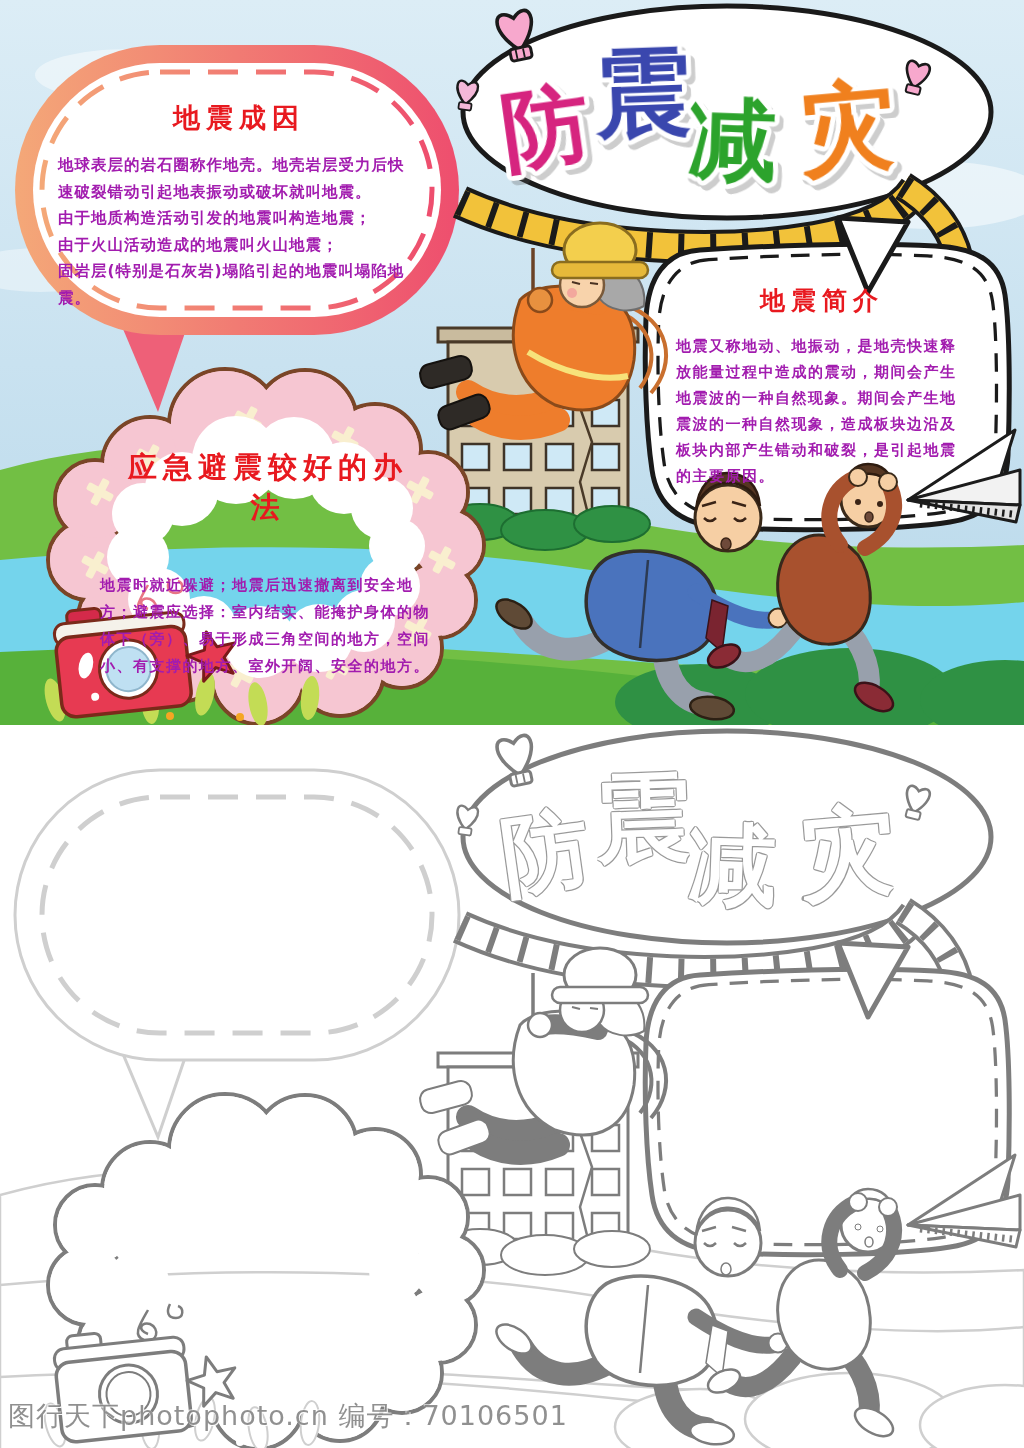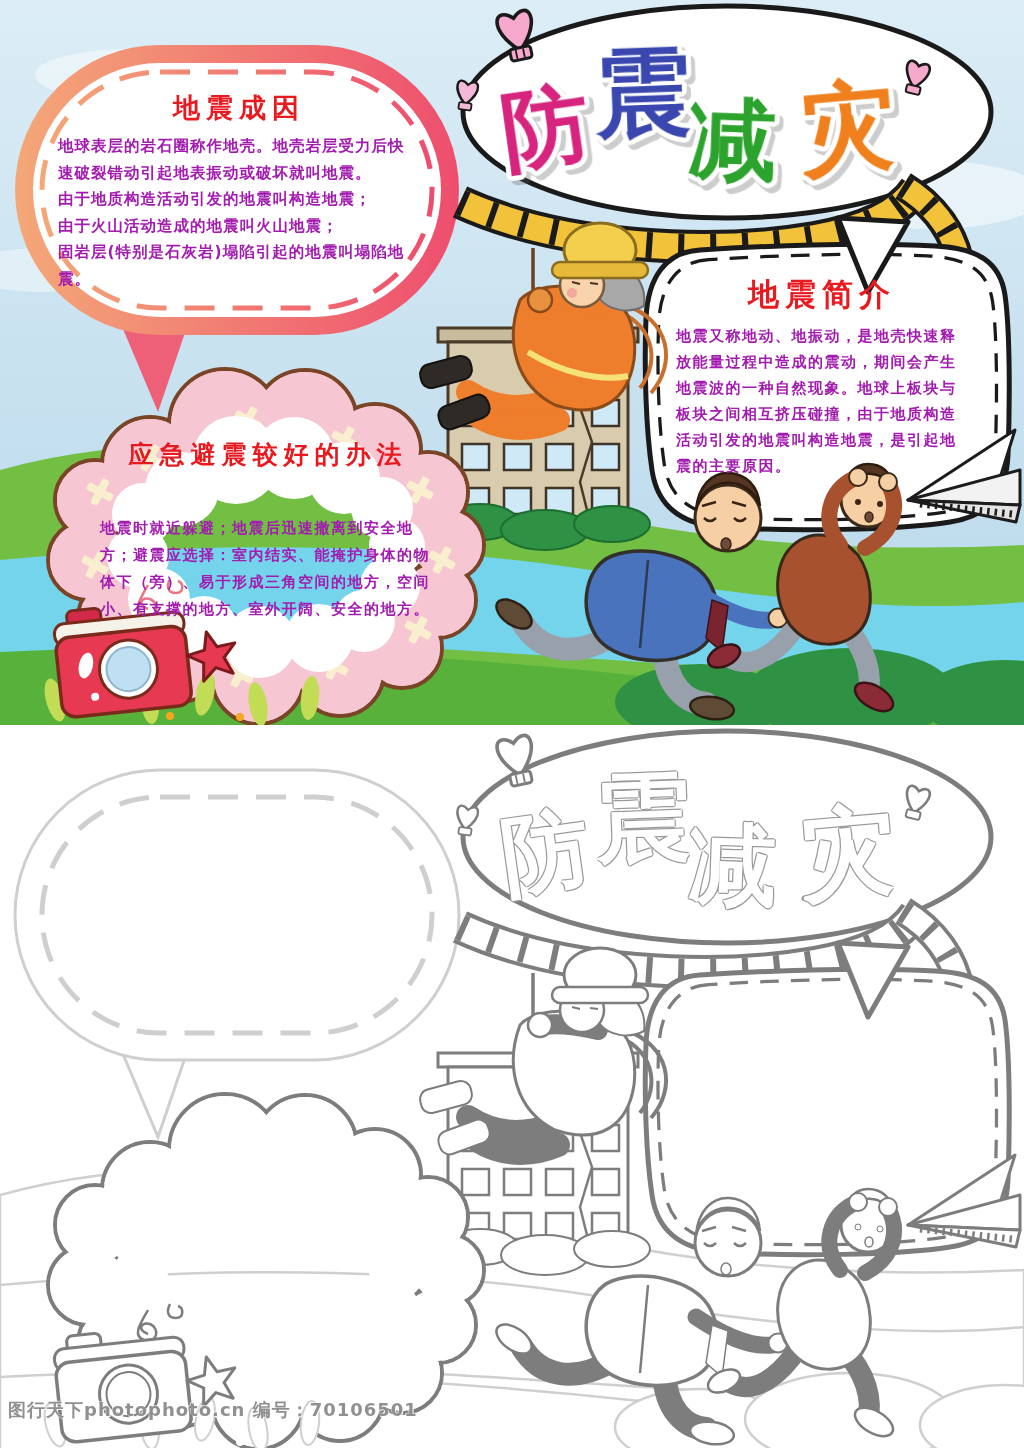--- a/index.html
+++ b/index.html
@@ -5,34 +5,34 @@
   html,body{margin:0;padding:0;background:#e9e9e9;}
   .page{position:relative;width:1024px;height:1448px;overflow:hidden;background:#fff;
         font-family:"DejaVu Sans",sans-serif;margin:0 auto;}
   .half{position:absolute;left:0;width:1024px;overflow:hidden;}
   .half-top{top:0;height:725px;}
   .half-bottom{top:725px;height:723px;background:#fff;}
   svg.art{display:block;width:1024px;height:725px;}
 
   
   .sec{position:absolute;z-index:5;}
-  .sec h2{margin:6px;text-align:center;color:#e8191f;font-weight:bold;letter-spacing:6px;}
+  .sec h2{margin:16px;text-align:center;color:#e8191f;font-weight:bold;letter-spacing:6px;}
   .sec p{margin:7px 0 0;color:#a21caf;font-weight:600;white-space:pre-line;text-align:left;}
   #sec-causes{left:58px;top:84px;width:362px;}
   #sec-causes h2{font-size:27px;}
   #sec-causes p{font-size:15.5px;line-height:26.5px;letter-spacing:1px;}
   #sec-emergency{left:100px;top:432px;width:336px;}
-  #sec-emergency h2{font-size:25px;}
+  #sec-emergency h2{font-size:29px;}
   #sec-emergency p{font-size:15px;line-height:27px;letter-spacing:1.5px;margin-top:44px;}
   #sec-intro{left:676px;top:268px;width:292px;}
-  #sec-intro h2{font-size:31px;}
+  #sec-intro h2{font-size:25px;}
   #sec-intro p{font-size:15px;line-height:26px;letter-spacing:1.5px;}
 
-  .watermark{position:absolute;left:8px;top:1398px;z-index:50;font-size:18px;letter-spacing:1px;
-             color:rgba(125,125,125,.85);font-weight:700;
+  .watermark{position:absolute;left:8px;top:1398px;z-index:50;font-size:27px;letter-spacing:1px;
+             color:rgba(125,125,125,.85);font-weight:400;
              text-shadow:1px 1px 0 rgba(255,255,255,.95),-1px -1px 0 rgba(255,255,255,.6);}
 
   .title-char{font-family:"DejaVu Sans",sans-serif;font-weight:700;}
 
   
   .lineart :is(path,rect,circle,ellipse,polygon,line,polyline){fill:#fff;stroke:#7d7d7d;}
   .lineart .ln{fill:none;}          
   .lineart .lite{stroke:#cfcfcf;}   
   .lineart .nl{stroke:none;}        
   .lineart .film-y{stroke:#fff;}    
@@ -338,21 +338,21 @@
 由于地质构造活动引发的地震叫构造地震；
 由于火山活动造成的地震叫火山地震；
 固岩层(特别是石灰岩)塌陷引起的地震叫塌陷地震。</p>
     </div>
     <div class="sec" id="sec-emergency">
       <h2>应急避震较好的办法</h2>
       <p>地震时就近躲避；地震后迅速撤离到安全地方；避震应选择：室内结实、能掩护身体的物体下（旁）、易于形成三角空间的地方，空间小、有支撑的地方、室外开阔、安全的地方。</p>
     </div>
     <div class="sec" id="sec-intro">
       <h2>地震简介</h2>
-      <p>地震又称地动、地振动，是地壳快速释放能量过程中造成的震动，期间会产生地震波的一种自然现象。地球上板块与板块之间相互挤压碰撞，由于地质构造活动引发的地震叫构造地震，是引起地震的主要原因。</p>
+      <p>地震又称地动、地振动，是地壳快速释放能量过程中造成的震动，期间会产生地震波的一种自然现象。期间会产生地震波的一种自然现象，造成板块边沿及板块内部产生错动和破裂，是引起地震的主要原因。</p>
     </div>
   </div>
 
   <div class="half half-bottom" id="half-bottom">
       <svg class="art lineart" viewBox="0 0 1024 725">
 
       <rect class="nl" x="0" y="0" width="1024" height="726" fill="url(#g-sky)"></rect>
       <g class="nl" fill="#ffffff">
         <ellipse class="nl" cx="130" cy="75" rx="95" ry="26" opacity=".45"></ellipse>
         <ellipse class="nl" cx="930" cy="195" rx="115" ry="34" opacity=".5"></ellipse>

